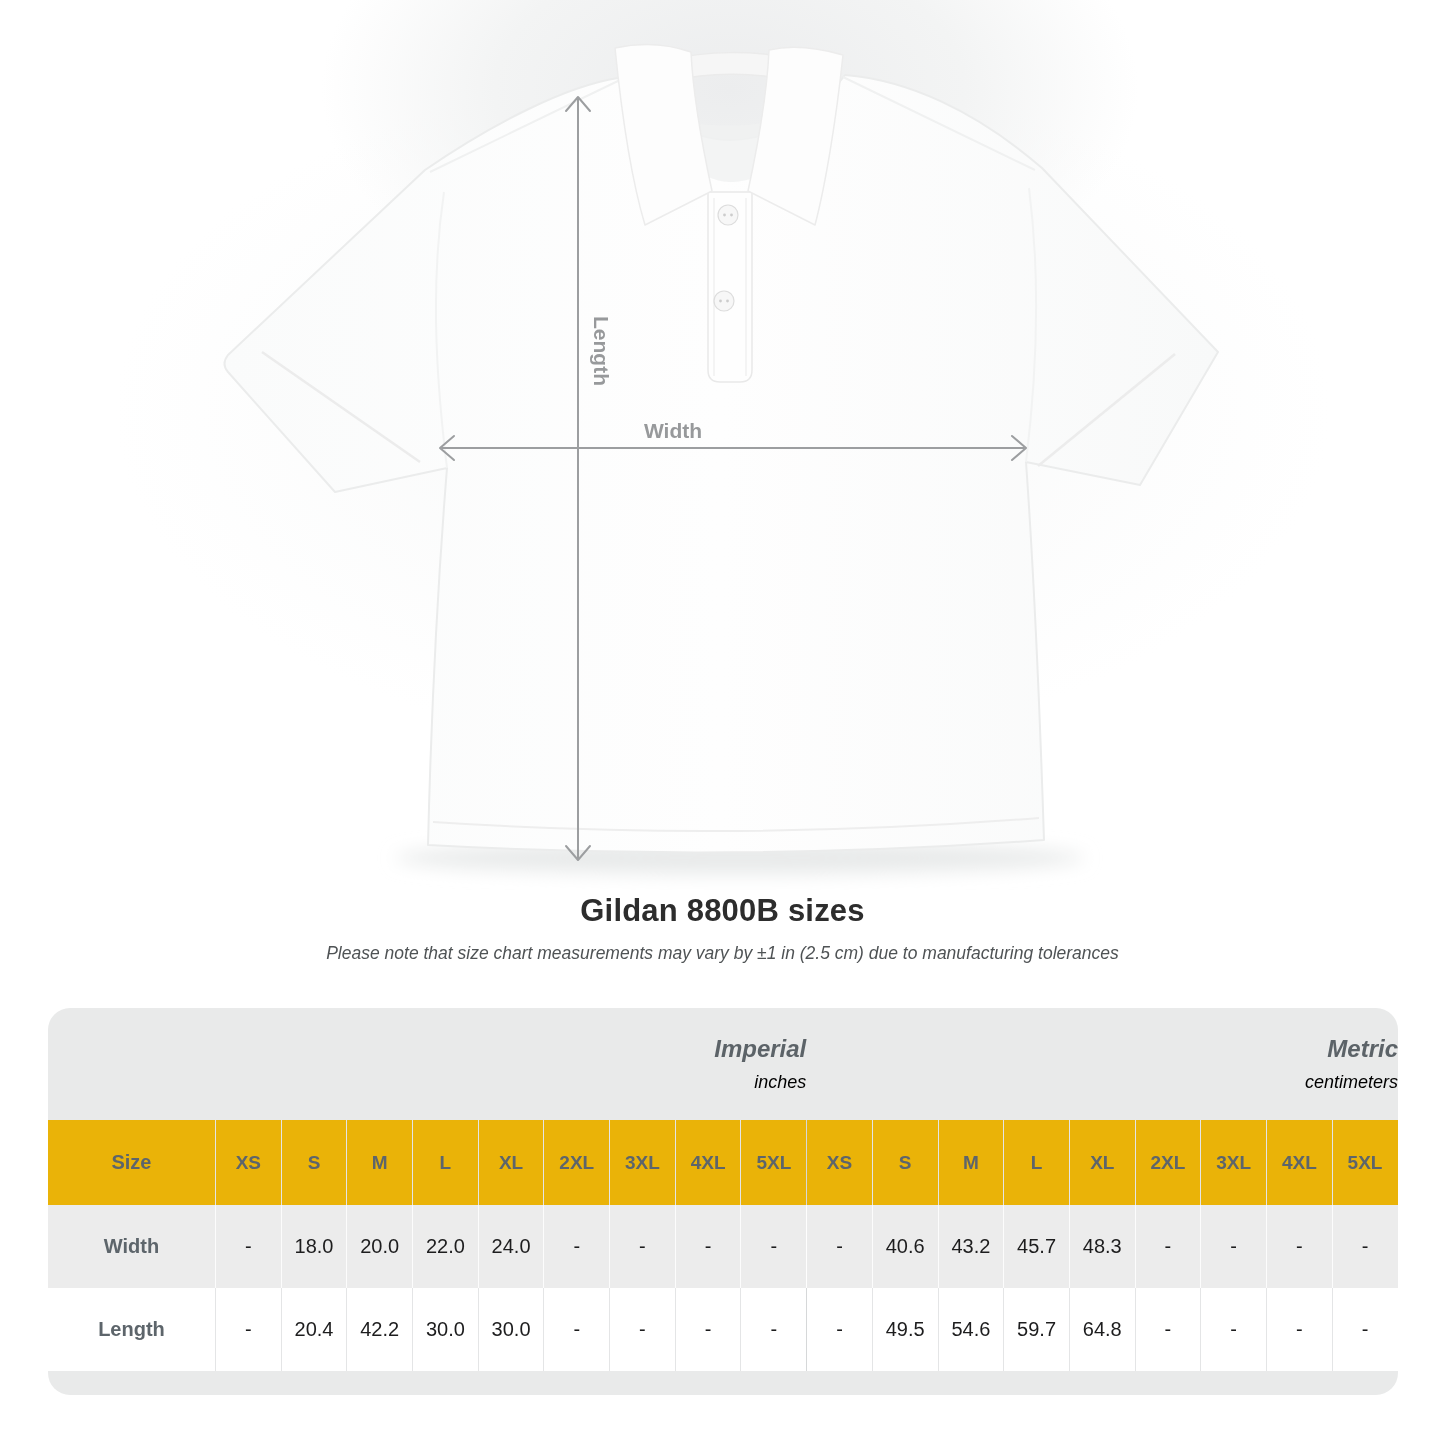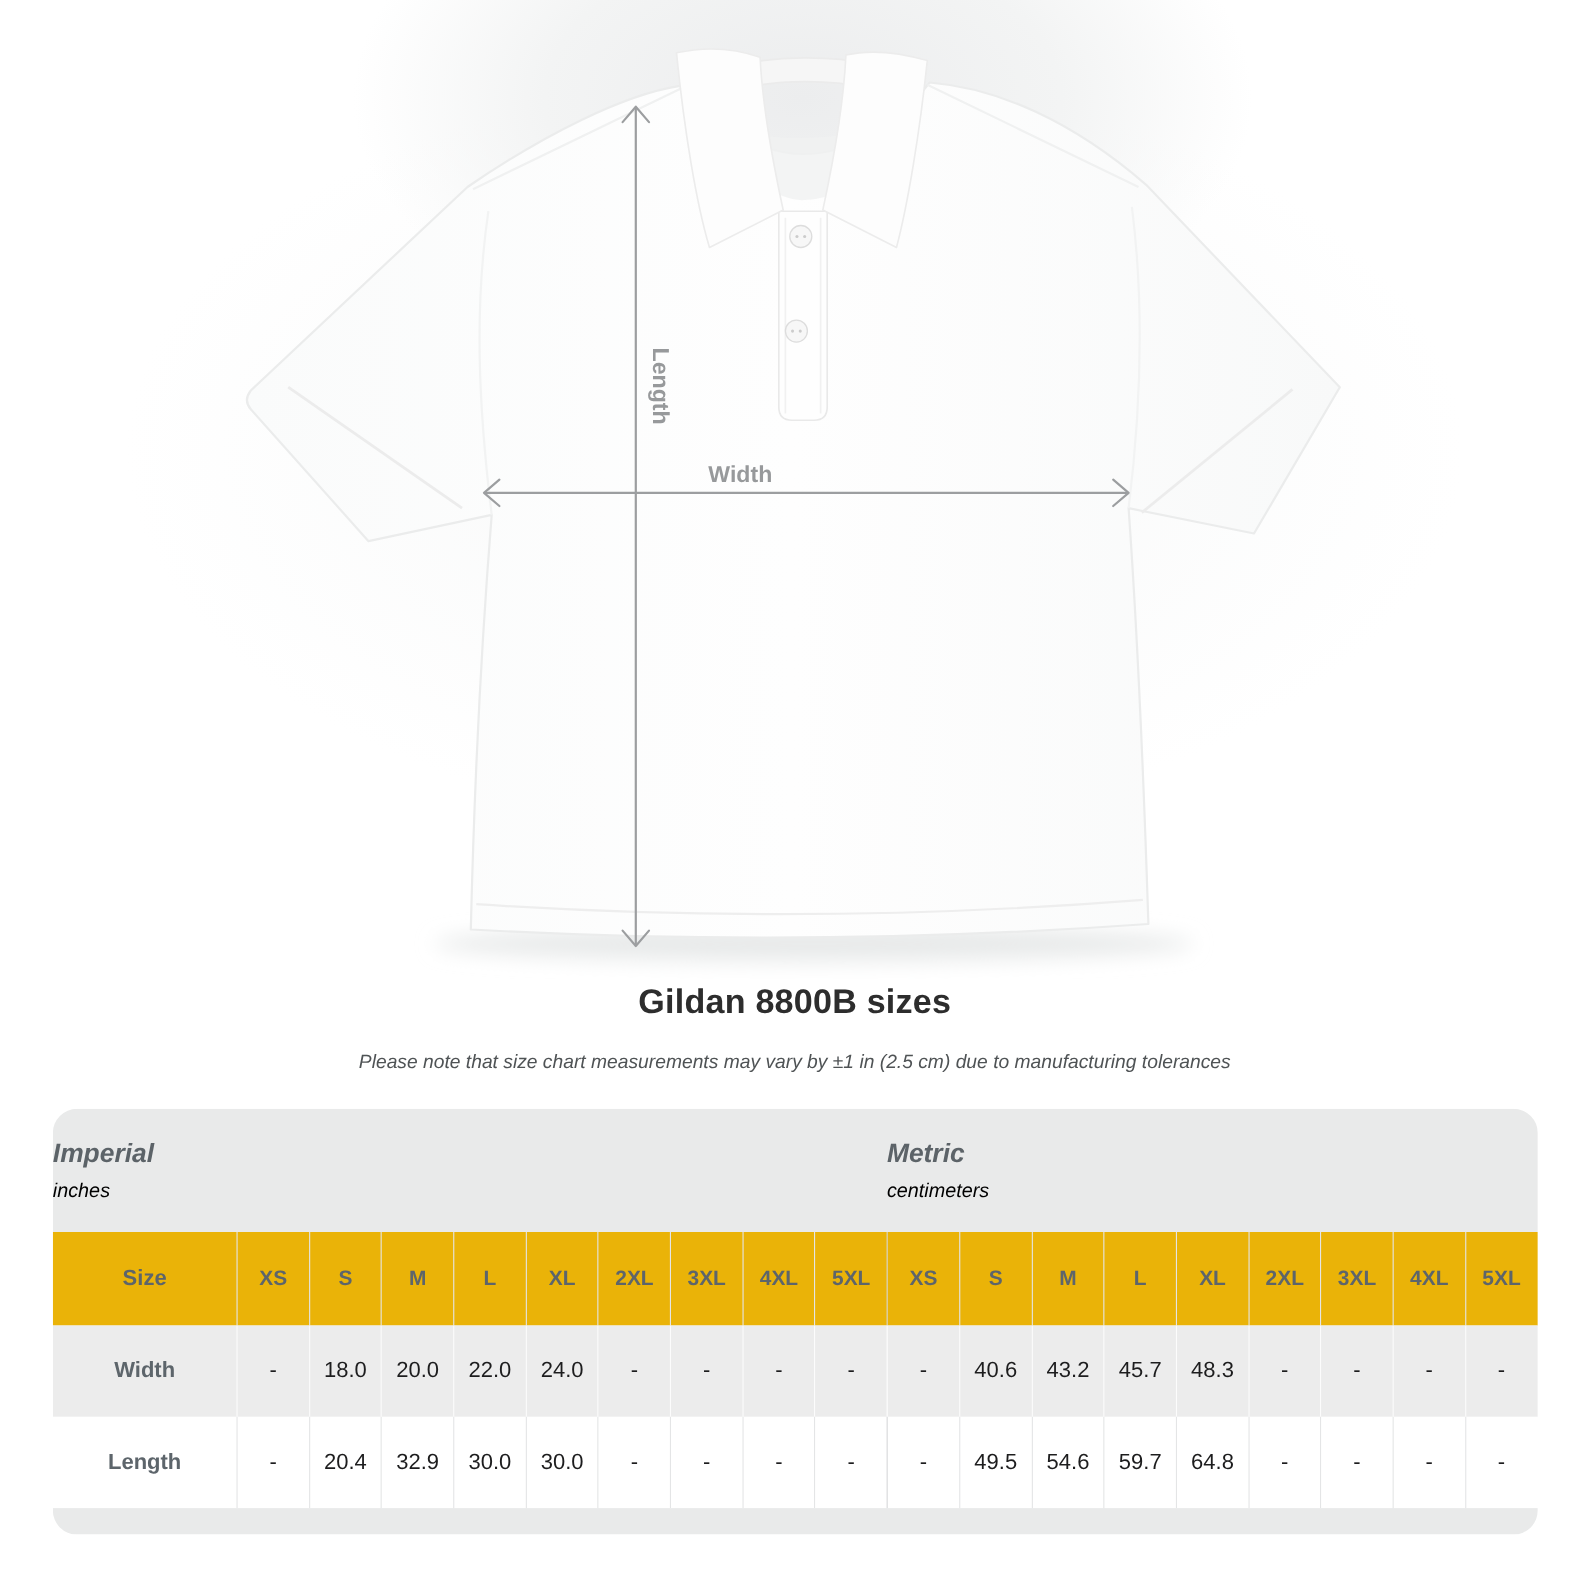--- a/index.html
+++ b/index.html
@@ -19,32 +19,32 @@
       #ffffff;
   }
   .shirt-svg { position: absolute; left: 195px; top: 10px; }
 
   
   .heading { text-align: center; }
   .page-title {
     font-size: 31px; font-weight: bold; color: #2d2d2d; letter-spacing: .2px;
   }
   .page-note {
-    margin-top: 26px; font-size: 17.5px; font-style: italic; color: #4f5355;
+    margin-top: 14px; font-size: 17.5px; font-style: italic; color: #4f5355;
   }
 
   
   .size-table {
     position: absolute; left: 48px; top: 1008px; width: 1350px;
     border-radius: 22px; overflow: hidden; background: #ffffff;
   }
   .trow { display: flex; width: 100%; align-items: stretch; }
   .unit-band { height: 112px; background: #e9eaea; }
   .unit-group {
-    display: flex; flex-direction: column; align-items: flex-start; justify-content: center;
+    display: flex; flex-direction: column; align-items: flex-end; justify-content: center;
   }
   .unit-group.imperial { flex: 0 0 56.17%; }
   .unit-group.metric   { flex: 0 0 43.83%; }
   .unit-name { font-size: 24px; font-weight: bold; font-style: italic; color: #5c6368; }
   .unit-sub  { margin-top: 9px; font-size: 18px; font-style: italic; color: #000000; }
 
   .header-row { height: 85px; background: #eab308; }
   .data-row   { height: 83px; background: #ffffff; }
   .data-row.shaded { background: #ececec; }
   .footer-band { height: 24px; background: #e9eaea; }
@@ -242,21 +242,21 @@
     <div class="cell val">-</div>
     <div class="cell val">-</div>
   </div>
 
   <div class="trow data-row">
     <div class="cell size-col">
         <span class="row-label">Length</span>
       </div>
     <div class="cell val">-</div>
     <div class="cell val">20.4</div>
-    <div class="cell val">32.9</div>
+    <div class="cell val">42.2</div>
     <div class="cell val">30.0</div>
     <div class="cell val">30.0</div>
     <div class="cell val">-</div>
     <div class="cell val">-</div>
     <div class="cell val">-</div>
     <div class="cell val">-</div>
     <div class="cell val group-start">-</div>
     <div class="cell val">49.5</div>
     <div class="cell val">54.6</div>
     <div class="cell val">59.7</div>

